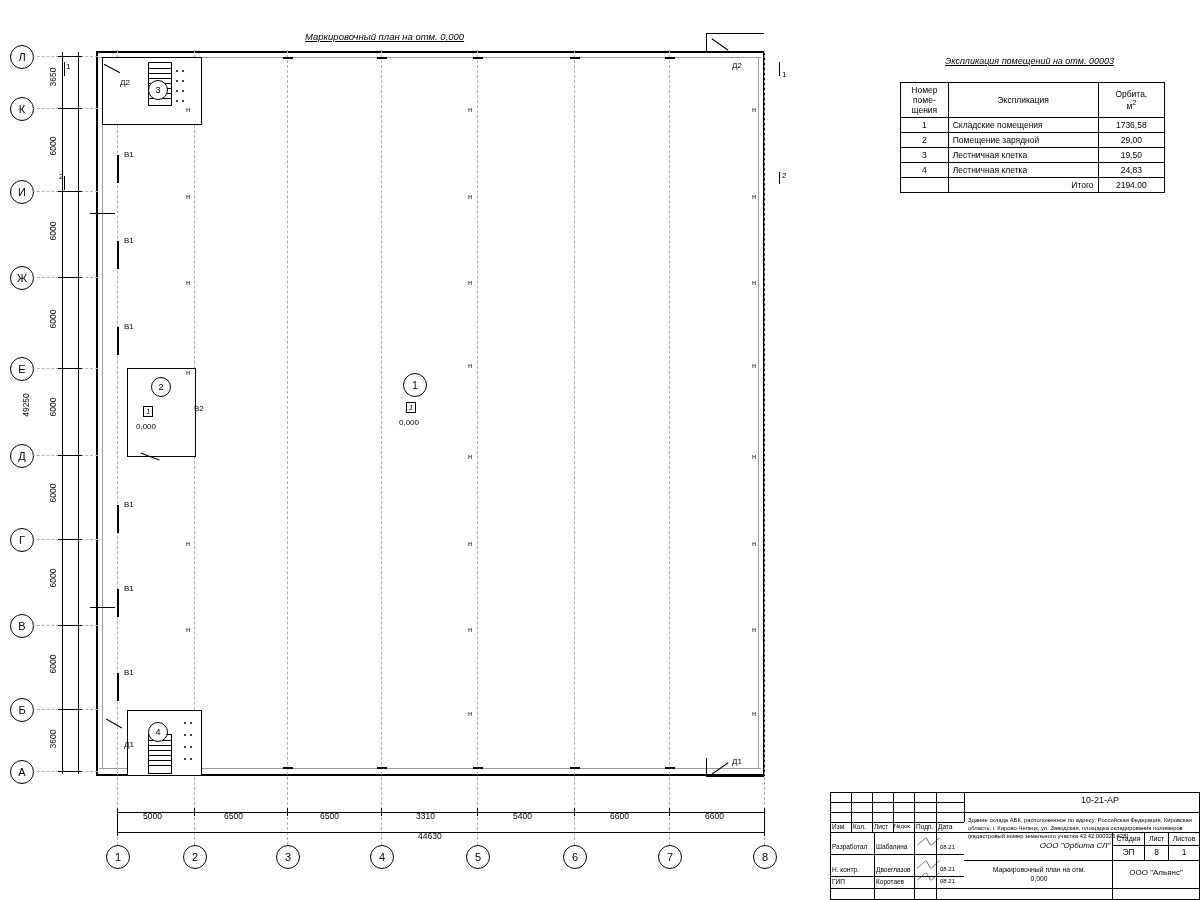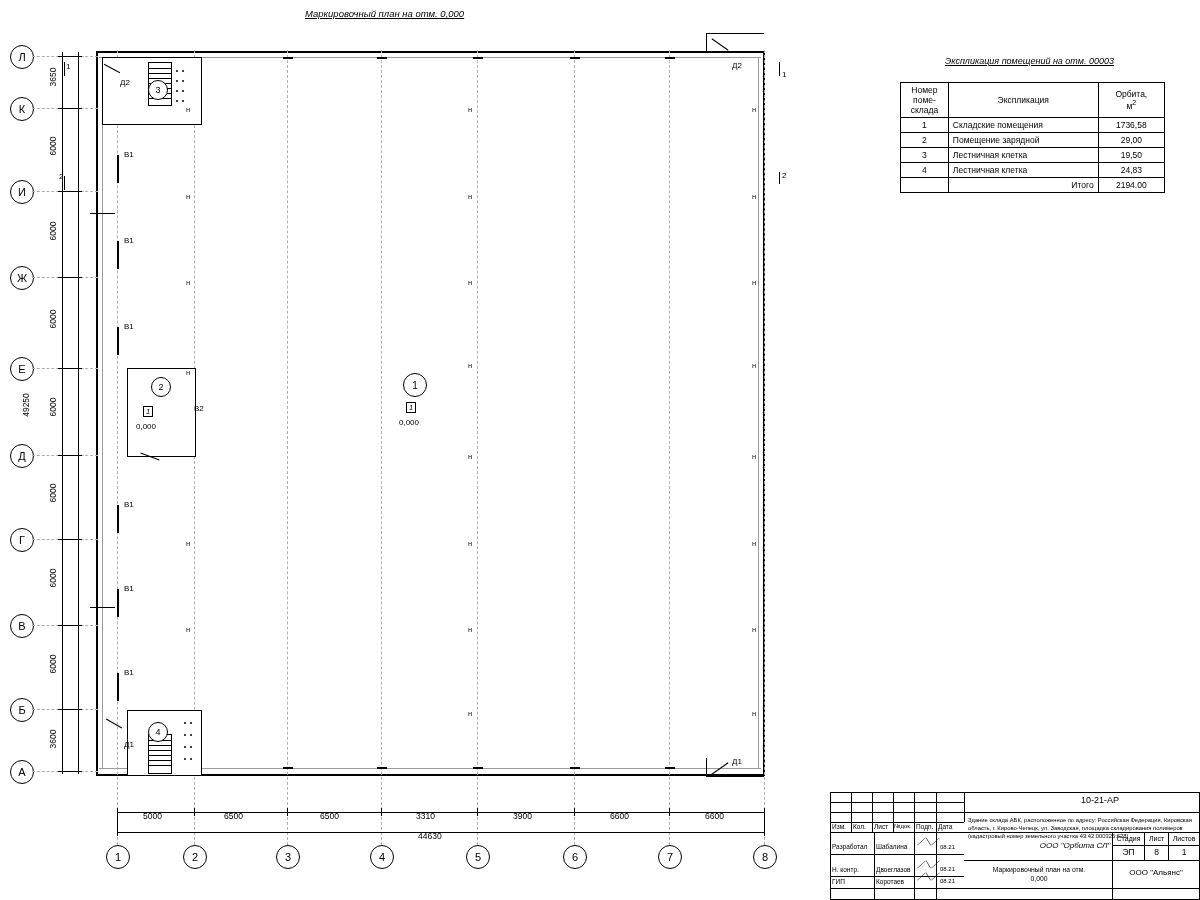--- a/index.html
+++ b/index.html
@@ -64,21 +64,21 @@
   .stairs{position:absolute;border:1px solid #000;}
   .stairs i{position:absolute;left:0;right:0;height:1px;background:#000;}
   .hatchbox{position:absolute;border:1px solid #000;background:#fff;}
   .dot{position:absolute;width:2px;height:2px;background:#000;border-radius:50%;}
 </style>
 </head>
 <body>
 
 <div class="sheet">
 
-  <div class="title-main" style="left:305px;top:8px;">Маркировочный план на отм. 0,000</div>
+  <div class="title-main" style="left:305px;top:31px;">Маркировочный план на отм. 0,000</div>
 
   <div class="ln h" style="left:96px;top:51px;width:668px;height:2px;"></div>
   <div class="ln h grey" style="left:99px;top:57px;width:662px;"></div>
 
   <div class="ln h grey" style="left:99px;top:768px;width:662px;"></div>
   <div class="ln h" style="left:96px;top:774px;width:668px;height:2px;"></div>
 
   <div class="ln v" style="left:96px;top:51px;width:2px;height:725px;"></div>
   <div class="ln v grey" style="left:102px;top:57px;height:712px;"></div>
 
@@ -163,21 +163,21 @@
   <div class="ln v" style="left:381px;top:808px;height:8px;"></div>
   <div class="ln v" style="left:477px;top:808px;height:8px;"></div>
   <div class="ln v" style="left:574px;top:808px;height:8px;"></div>
   <div class="ln v" style="left:669px;top:808px;height:8px;"></div>
   <div class="ln v" style="left:764px;top:808px;height:28px;"></div>
 
   <div class="dimtxt" style="left:143px;top:811px;">5000</div>
   <div class="dimtxt" style="left:224px;top:811px;">6500</div>
   <div class="dimtxt" style="left:320px;top:811px;">6500</div>
   <div class="dimtxt" style="left:416px;top:811px;">3310</div>
-  <div class="dimtxt" style="left:513px;top:811px;">3900</div>
+  <div class="dimtxt" style="left:513px;top:811px;">5400</div>
   <div class="dimtxt" style="left:610px;top:811px;">6600</div>
   <div class="dimtxt" style="left:705px;top:811px;">6600</div>
   <div class="dimtxt" style="left:418px;top:831px;">44630</div>
 
   <div class="ln v" style="left:64px;top:62px;height:14px;"></div>
   <div class="lbl" style="left:66px;top:62px;">1</div>
   <div class="ln v" style="left:779px;top:62px;height:14px;"></div>
   <div class="lbl" style="left:782px;top:70px;">1</div>
 
   <div class="ln v" style="left:64px;top:176px;height:14px;"></div>
@@ -298,21 +298,21 @@
   <div class="ln h" style="left:665px;top:767px;width:10px;height:2px;"></div>
 
   <div class="exp-title" style="left:945px;top:56px;">Экспликация помещений на отм. 00003</div>
 
   <table class="exp" style="left:900px;top:82px;width:265px;">
     <tbody>
         <tr>
       <th style="width:40px;">
         <div>Номер</div>
         <div>поме-</div>
-        <div>склада</div>
+        <div>щения</div>
       </th>
       <th style="width:150px;">Экспликация</th>
       <th style="width:60px;">
         <div>Орбита,</div>
         <div><span>м</span><sup>2</sup></div>
       </th>
     </tr>
     <tr>
       <td class="c">1</td>
       <td>Складские помещения</td>

